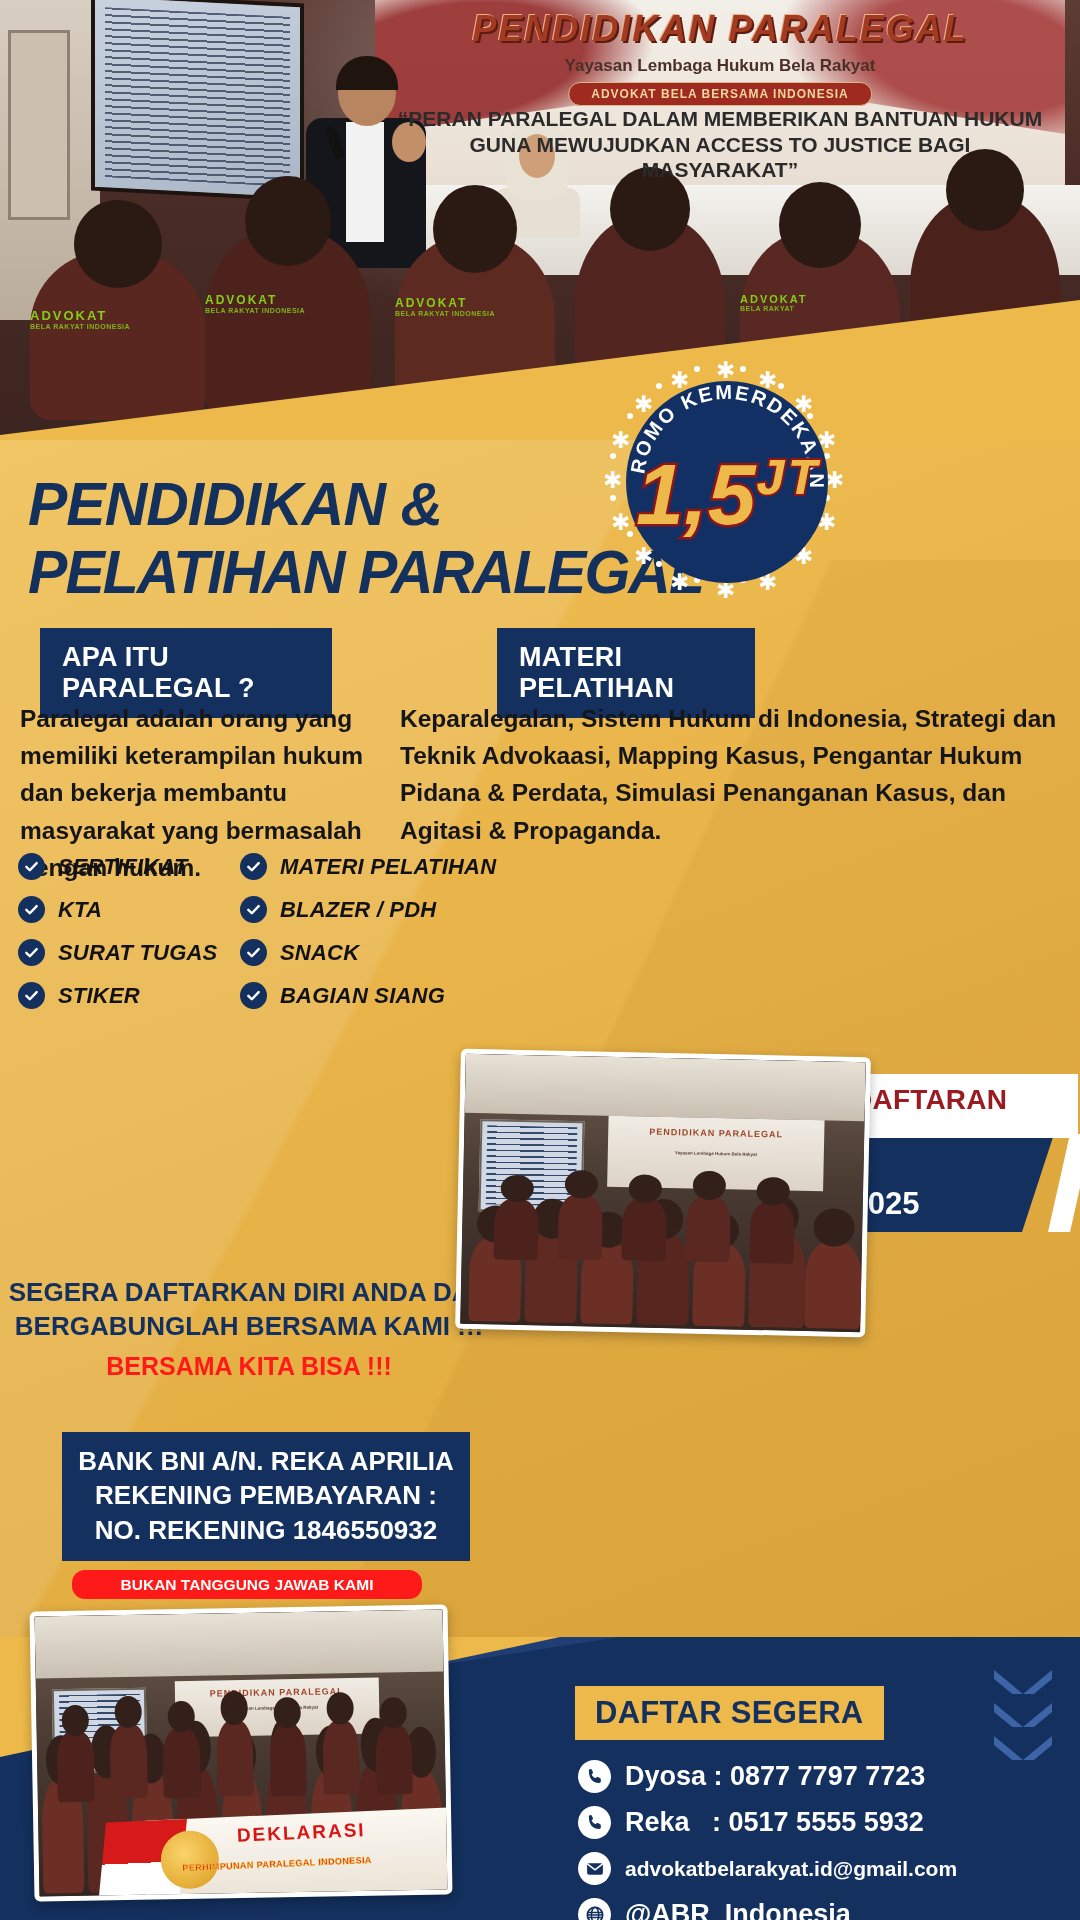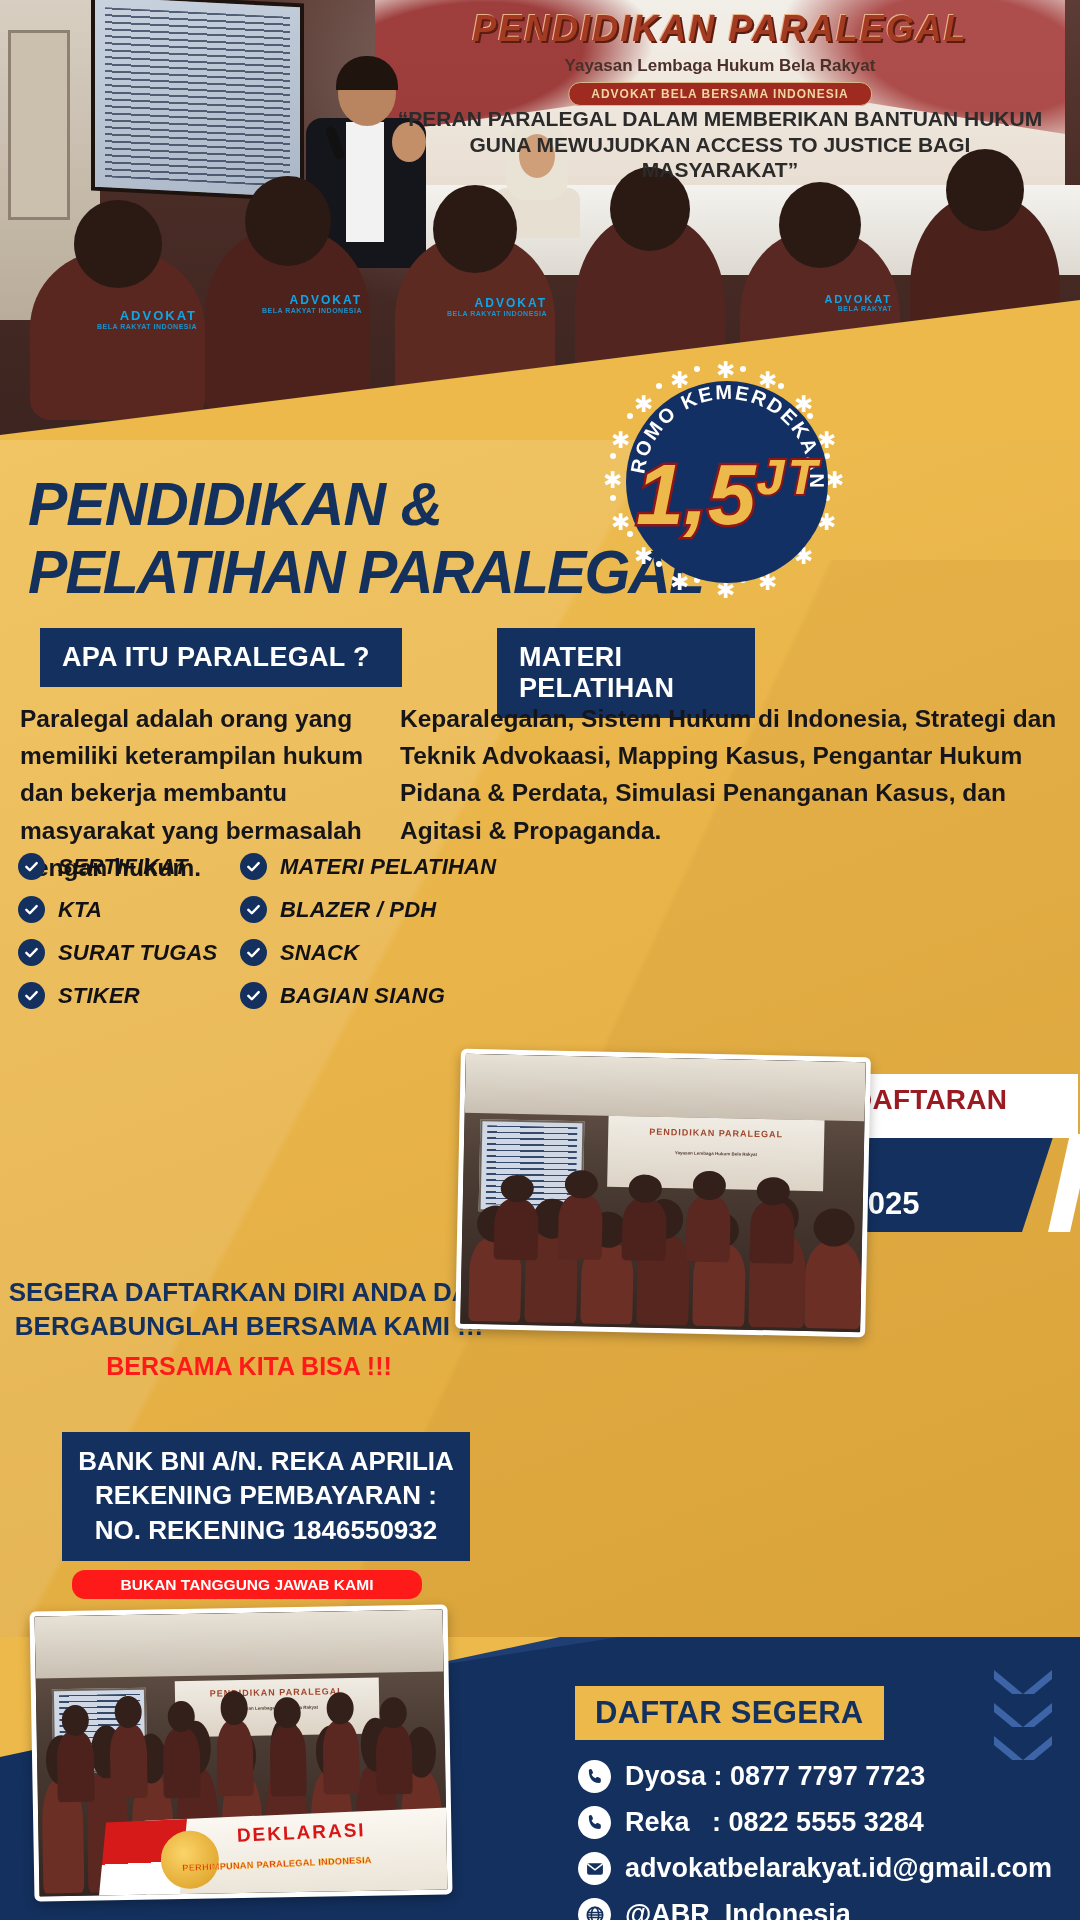--- a/index.html
+++ b/index.html
@@ -98,21 +98,21 @@
   .woman .face{position:absolute;left:27px;top:14px;width:36px;height:44px;border-radius:50%;background:#cf9f79;}
   .woman .body{position:absolute;left:2px;top:68px;width:86px;height:50px;background:#e6dfd2;border-radius:12px 12px 0 0;}
   
   .head-table{
     position:absolute;left:410px;top:185px;width:670px;height:90px;
     background:linear-gradient(180deg,#f4f2ee,#dedad2);
   }
   
   .aud{position:absolute;border-radius:46% 46% 12% 12%;background:#5a2720;}
   .aud .hd{position:absolute;left:50%;transform:translateX(-50%);border-radius:50%;background:#2b1a13;}
-  .aud .lbl{position:absolute;left:0;right:8px;top:34%;text-align:right;color:#0ea5e9;font-weight:bold;letter-spacing:2px;}
+  .aud .lbl{position:absolute;left:0;right:16px;top:34%;text-align:left;color:#84cc16;font-weight:bold;letter-spacing:2px;}
   .aud .lbl small{display:block;font-size:7px;letter-spacing:.5px;opacity:.85;}
 
   
   .wedge {
     position:absolute;left:0;top:300px;width:1080px;height:260px;
     background:#EDB94A;
     clip-path:polygon(0 135px, 1080px 0, 1080px 260px, 0 260px);
     z-index:5;
   }
   .wedge2 {
@@ -175,21 +175,21 @@
     paint-order:stroke fill;
   }
   .seal .price .jt{font-size:52px;vertical-align:super;font-family:Liberation Mono, monospace;-webkit-text-stroke:4px #8E1616;}
 
   
   .hdr{
     position:absolute;z-index:9;background:#13305E;color:#fff;
     font-size:27px;font-weight:bold;letter-spacing:.3px;
     padding:14px 22px;
   }
-  #hdr-apa{left:40px;top:628px;width:362px;}
+  #hdr-apa{left:40px;top:628px;width:292px;}
   #hdr-materi{left:497px;top:628px;width:258px;}
 
   .para{
     position:absolute;z-index:9;color:#15151a;font-weight:bold;
     font-size:24.5px;line-height:1.52;
   }
   #p-apa{left:20px;top:700px;width:392px;}
   #p-materi{left:400px;top:700px;width:660px;}
 
   
@@ -306,21 +306,21 @@
     font-size:31px;font-weight:bold;padding:9px 20px;z-index:13;letter-spacing:.3px;
   }
   .contacts{position:absolute;left:578px;top:1760px;z-index:13;}
   .crow2{display:flex;align-items:center;margin-bottom:13px;}
   .cicon{
     width:33px;height:33px;border-radius:50%;background:#fff;color:#13305E;
     display:flex;align-items:center;justify-content:center;margin-right:14px;flex:0 0 auto;
   }
   .cicon svg{width:20px;height:20px;}
   .ctext{color:#fff;font-size:27px;font-weight:bold;white-space:pre;}
-  .ctext.small{font-size:27px;font-weight:bold;}
+  .ctext.small{font-size:21px;font-weight:bold;}
 </style>
 </head>
 <body>
 
 <div class="hero">
   <div class="hero-photo"></div>
   <div class="hero-side">
     <div class="hero-door"></div>
   </div>
   <div class="hero-screen">
@@ -563,21 +563,21 @@
         </svg>
       </span>
     <span class="ctext">Dyosa : 0877 7797 7723</span>
   </div>
   <div class="crow2">
     <span class="cicon">
         <svg viewBox="0 0 24 24">
           <path fill="#13305E" d="M6.6 2.5c.8 0 1.5.5 1.8 1.2l1 2.4c.3.7.1 1.5-.5 2l-1 .9c1 2 2.6 3.6 4.6 4.6l.9-1c.5-.6 1.3-.8 2-.5l2.4 1c.7.3 1.2 1 1.2 1.8v2.3c0 1.1-.9 2-2 2C9.6 19.2 4.8 14.4 4.6 4.5c0-1.1.9-2 2-2z"></path>
         </svg>
       </span>
-    <span class="ctext">Reka   : 0822 5555 3284</span>
+    <span class="ctext">Reka   : 0517 5555 5932</span>
   </div>
   <div class="crow2">
     <span class="cicon">
         <svg viewBox="0 0 24 24">
           <rect x="2.5" y="5" width="19" height="14" rx="2.5" fill="#13305E"></rect>
           <path d="M3.5 6.5 12 13 20.5 6.5" stroke="#fff" stroke-width="1.9" fill="none" stroke-linecap="round"></path>
         </svg>
       </span>
     <span class="ctext small">advokatbelarakyat.id@gmail.com</span>
   </div>

